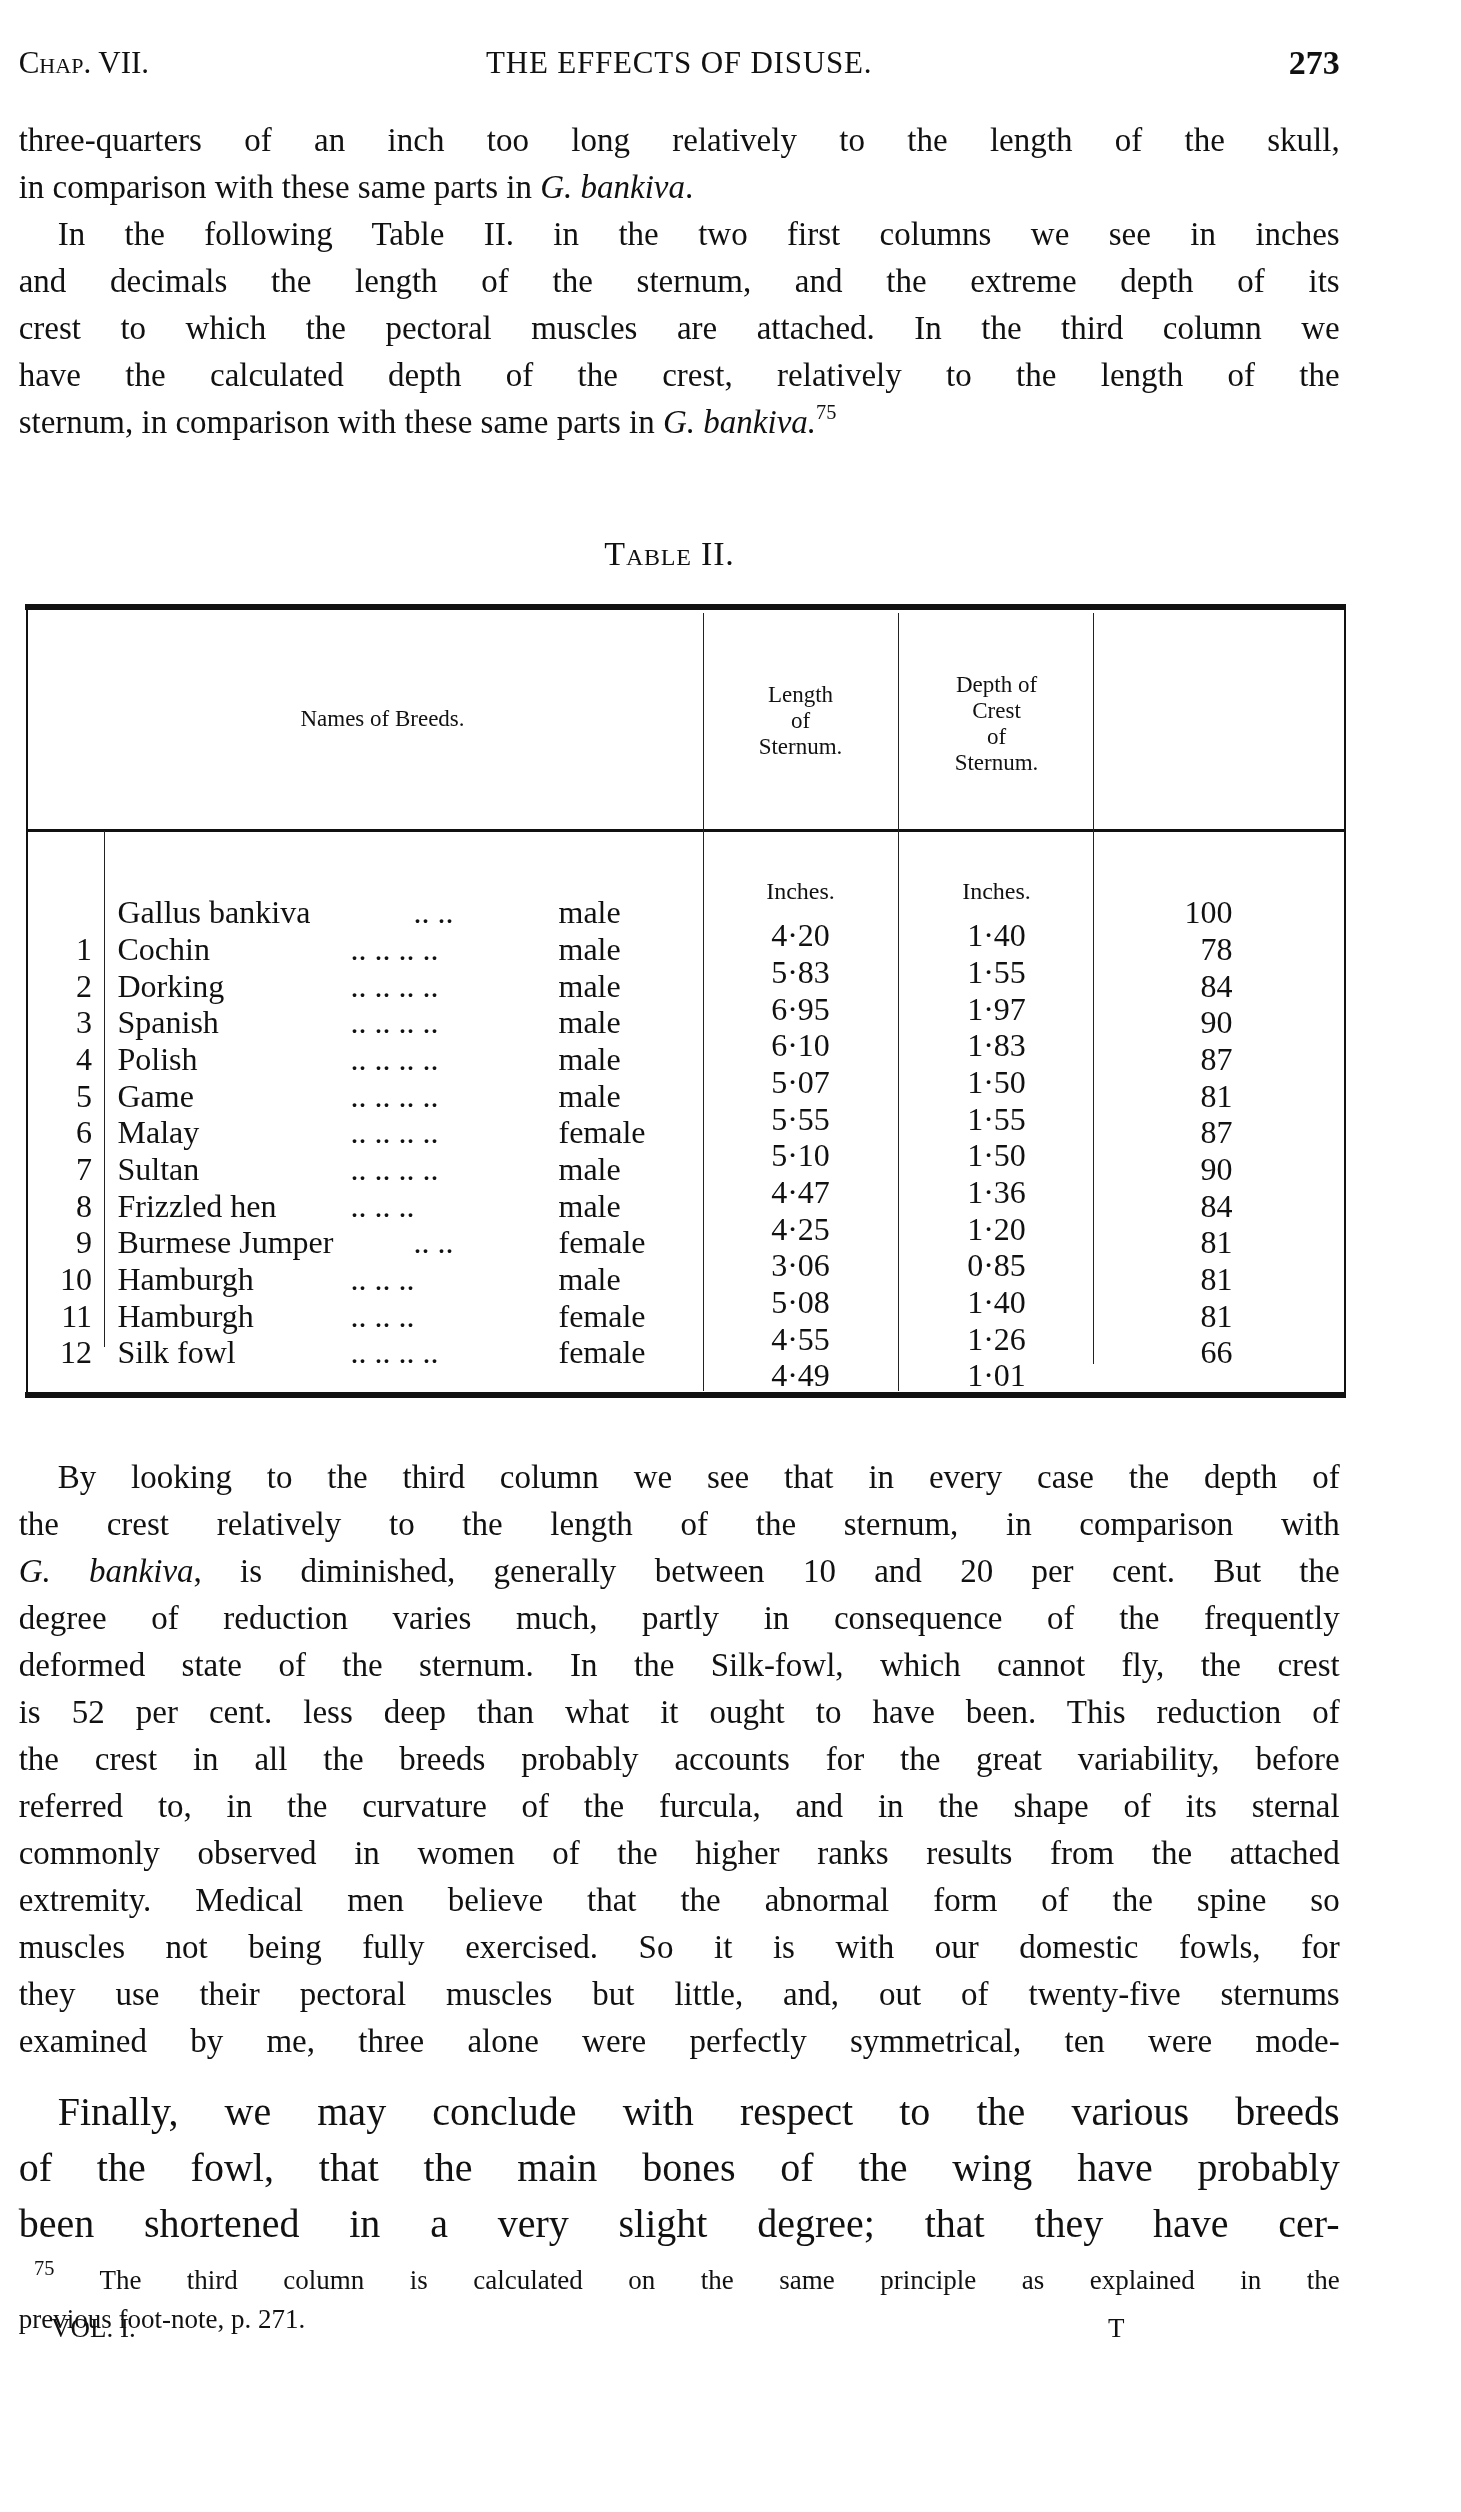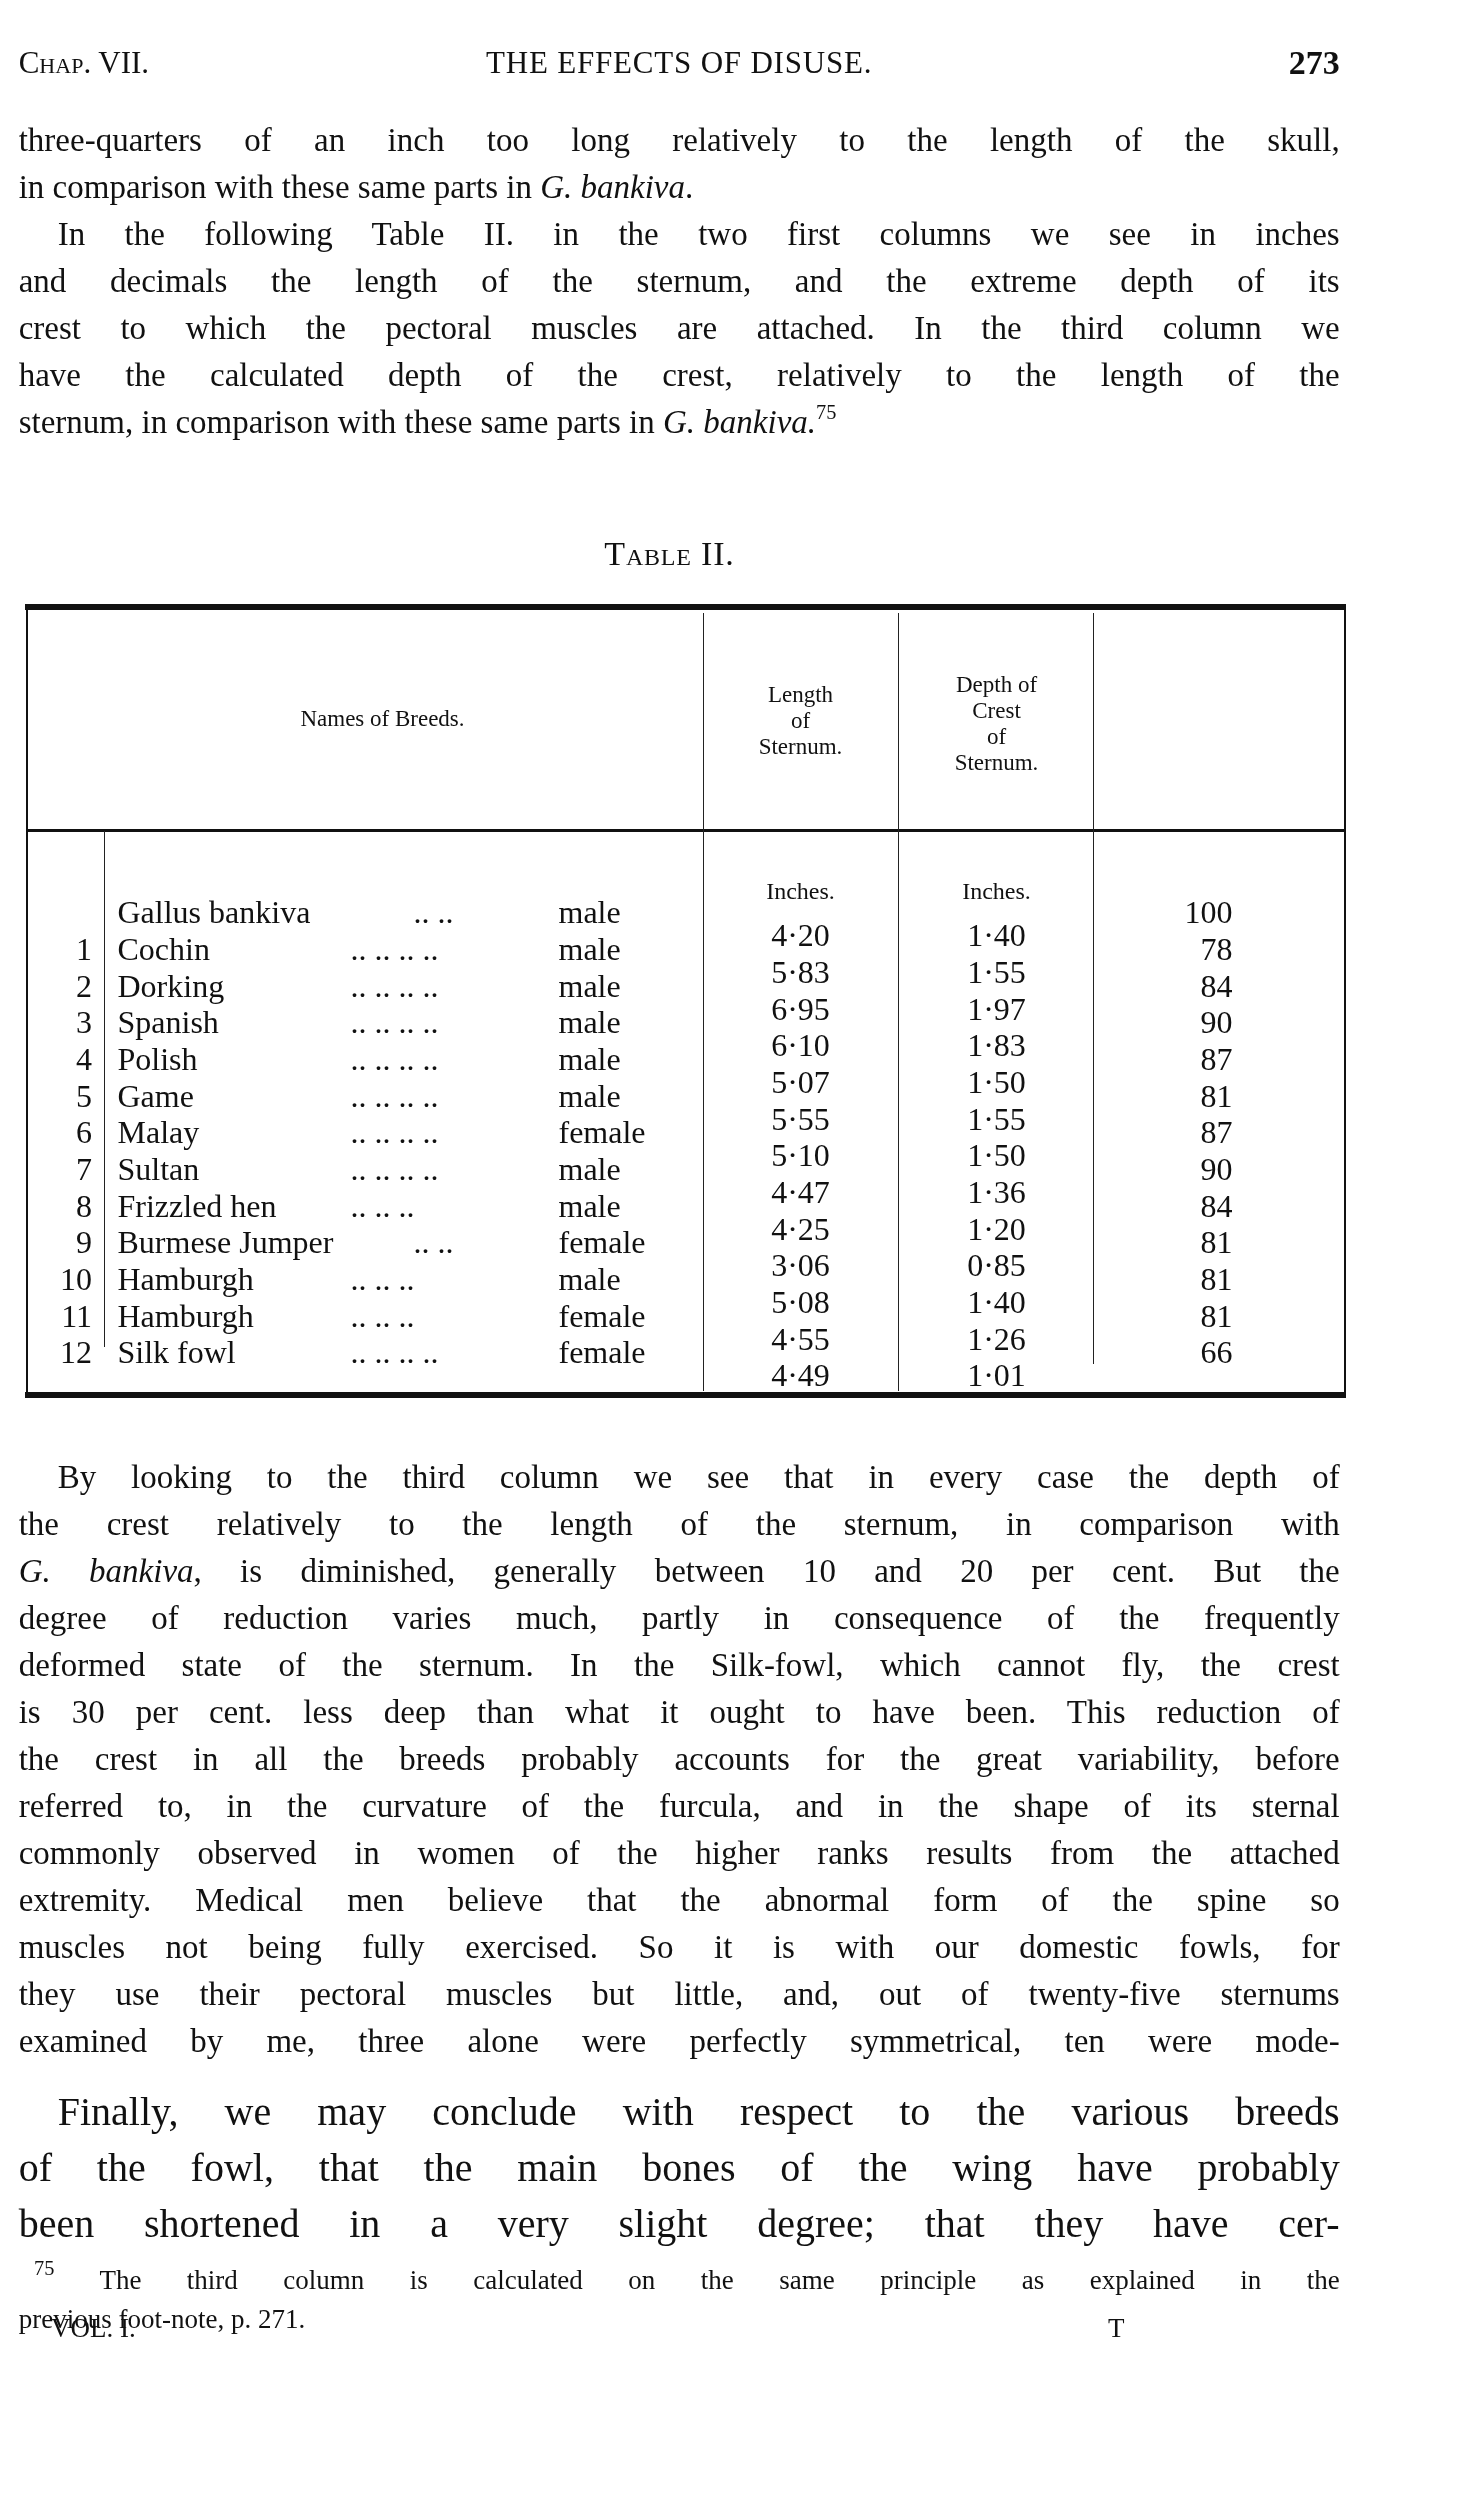--- a/index.html
+++ b/index.html
@@ -184,21 +184,21 @@
       <div class="cell " style="left:1129px; width:76px; text-align:right;top:730px;">66</div>
     </div>
 </div>
 
 <div class="abs para" style="top:1453px; line-height:48px;">
   <span class="ln indent">By looking to the third column we see that in every case the depth of</span>
   <span class="ln">the crest relatively to the length of the sternum, in comparison with</span>
   <span class="ln"><i>G. bankiva</i><span>, is diminished, generally between 10 and 20 per cent.  But the</span></span>
   <span class="ln">degree of reduction varies much, partly in consequence of the frequently</span>
   <span class="ln">deformed state of the sternum.  In the Silk-fowl, which cannot fly, the crest</span>
-  <span class="ln">is 30 per cent. less deep than what it ought to have been.  This reduction of</span>
+  <span class="ln">is 52 per cent. less deep than what it ought to have been.  This reduction of</span>
   <span class="ln">the crest in all the breeds probably accounts for the great variability, before</span>
   <span class="ln">referred to, in the curvature of the furcula, and in the shape of its sternal</span>
   <span class="ln">commonly observed in women of the higher ranks results from the attached</span>
   <span class="ln">extremity.  Medical men believe that the abnormal form of the spine so</span>
   <span class="ln">muscles not being fully exercised.  So it is with our domestic fowls, for</span>
   <span class="ln">they use their pectoral muscles but little, and, out of twenty-five sternums</span>
   <span class="ln">examined by me, three alone were perfectly symmetrical, ten were mode-</span>
 </div>
 
 <div class="abs para big" style="top:2084px;">

